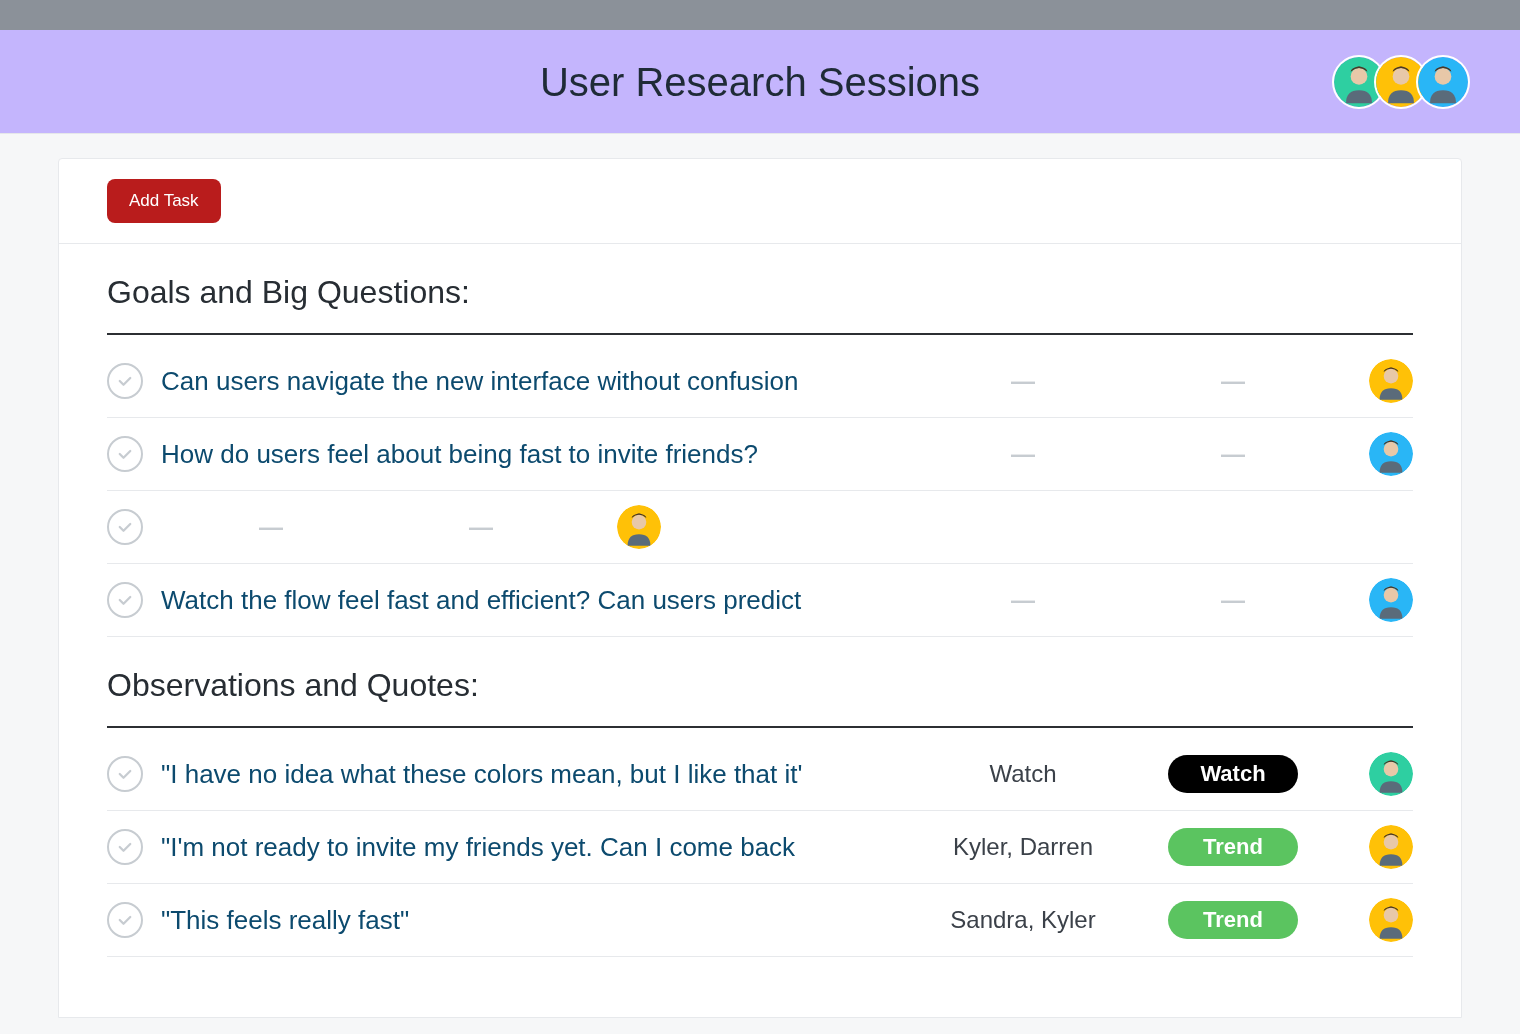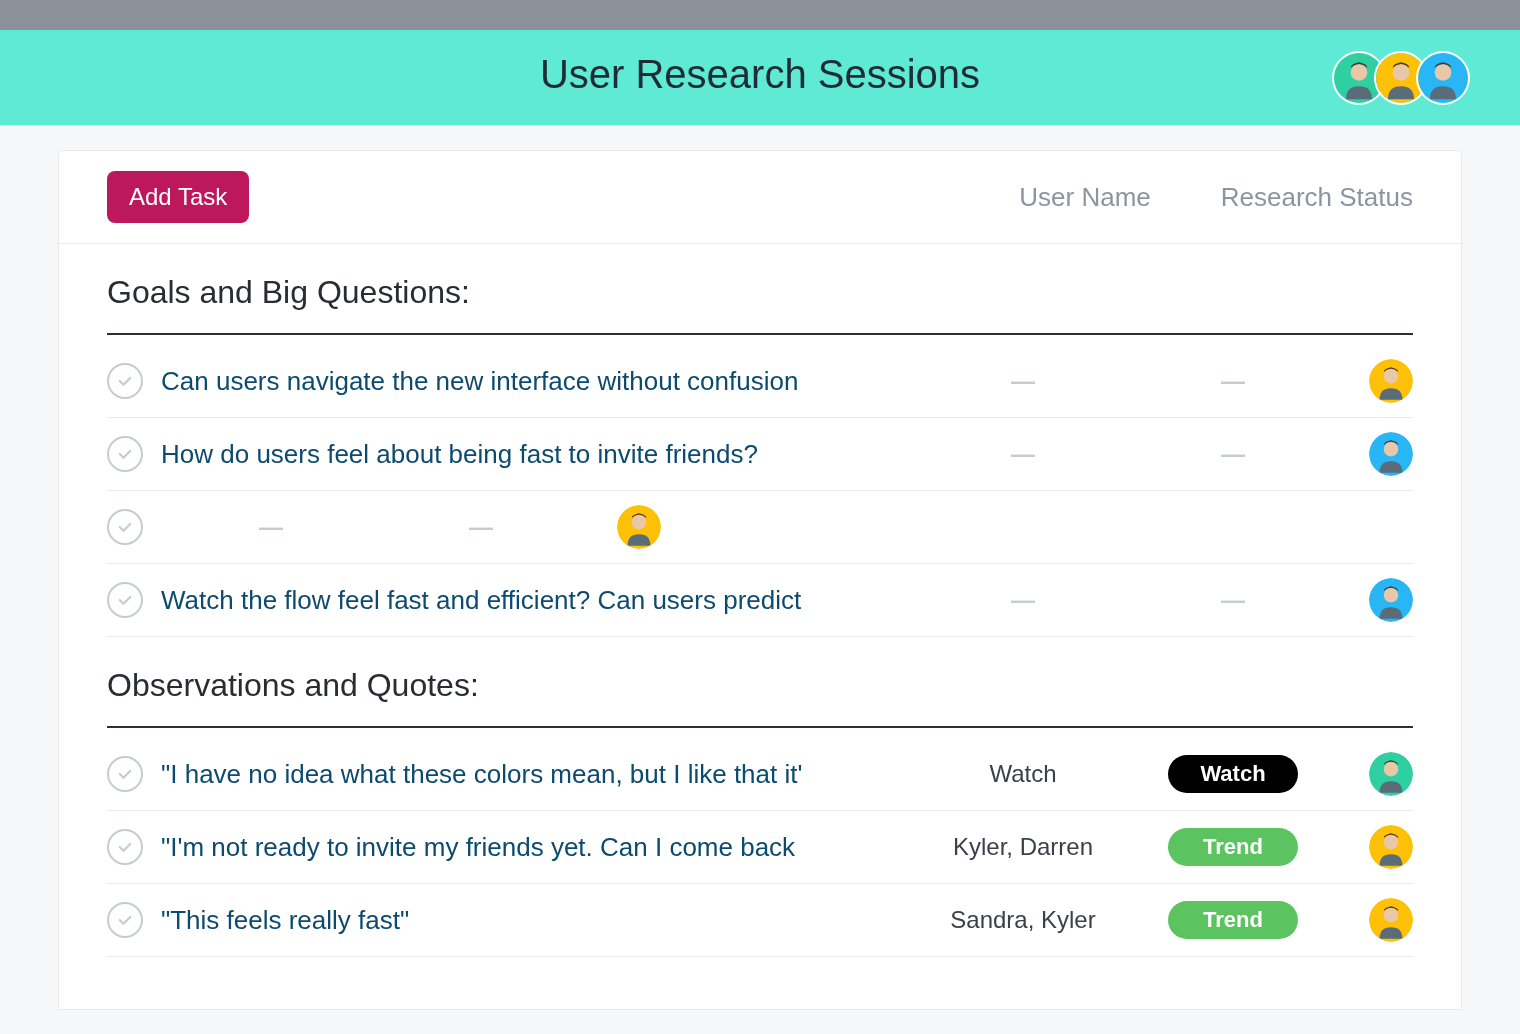--- a/index.html
+++ b/index.html
@@ -8,23 +8,23 @@
     background: #f6f7f8;
     width: 1520px;
     color: #272d33;
   }
   .top-bar {
     width: 100%;
     height: 30px;
     background: #8b9199;
   }
   .header {
-    background: #5eead4;
+    background: #c4b5fd;
     border-bottom: 1px solid #e5e7ea;
-    padding: 22px 40px 28px 40px;
+    padding: 30px 40px 28px 40px;
     display: flex;
     align-items: flex-end;
     justify-content: center;
     position: relative;
   }
   .page-title {
     font-size: 40px;
     font-weight: 500;
     color: #1f2b37;
     text-align: center;
@@ -55,24 +55,24 @@
     border-radius: 4px 4px 0 0;
     min-height: 860px;
   }
   .card-header {
     display: flex;
     align-items: center;
     padding: 20px 48px 20px 48px;
     border-bottom: 1px solid #e7e9ec;
   }
   .btn-primary {
-    background: #be185d;
+    background: #b91c1c;
     color: #fff;
     border: none;
-    font-size: 24px;
+    font-size: 17px;
     font-weight: 500;
     padding: 12px 22px;
     border-radius: 8px;
     cursor: pointer;
   }
   .col-headers {
     margin-left: auto;
     display: flex;
     gap: 70px;
     color: #8b95a1;
@@ -184,24 +184,20 @@
     <path d="M13 50 Q13 36 27 36 Q41 36 41 50 Z" fill="#5a6b7a"></path>
     <path d="M18 16 Q27 8 36 16 Q36 12 27 10 Q18 12 18 16 Z" fill="#4a3828"></path>
   </svg>
       </div>
     </div>
 </div>
 
 <div class="card">
   <div class="card-header">
     <button class="btn-primary">Add Task</button>
-    <div class="col-headers">
-      <span>User Name</span>
-      <span>Research Status</span>
-    </div>
   </div>
   <div id="sections-container">
       <div class="section">
         <h2 class="section-title">Goals and Big Questions:</h2>
         <div class="task-row">
           <div class="check-circle">
             <svg width="18" height="18" viewBox="0 0 24 24" fill="none" stroke-width="3" stroke-linecap="round" stroke-linejoin="round">
               <polyline points="5 12 10 17 19 8"></polyline>
             </svg>
           </div>

